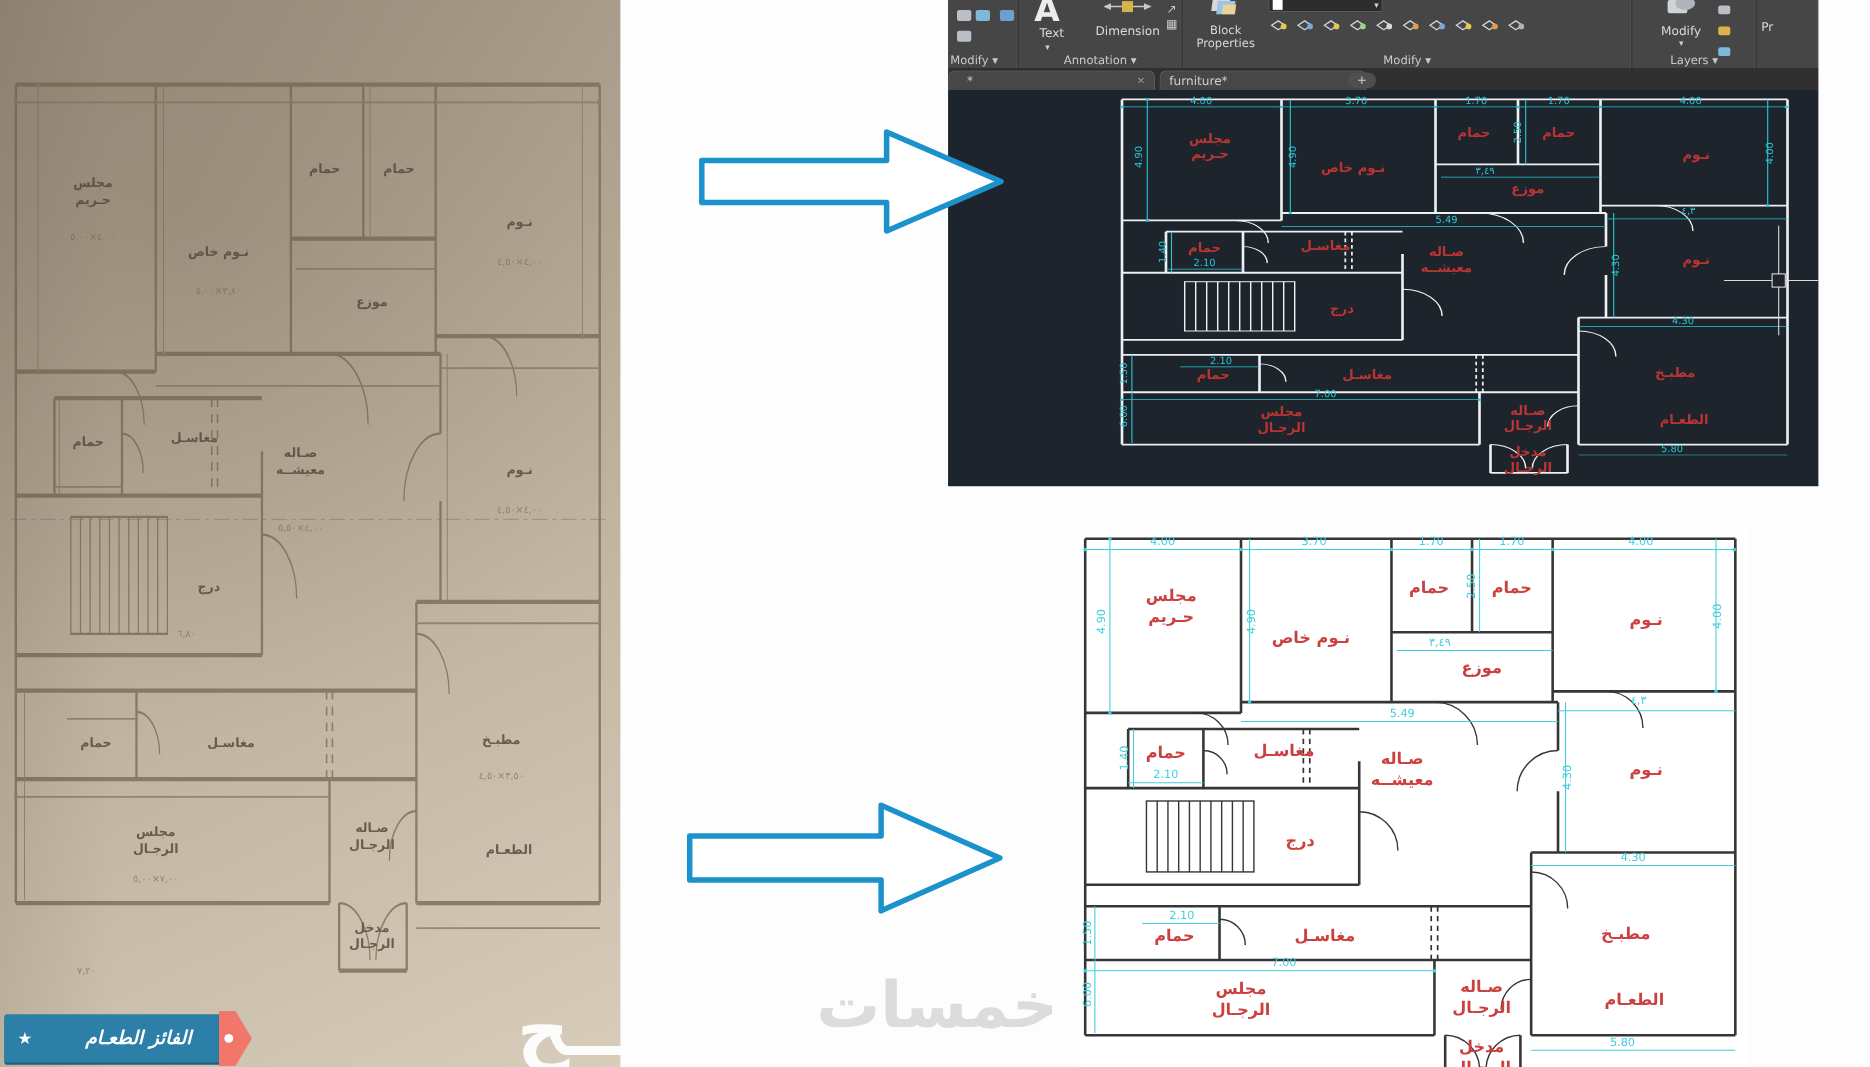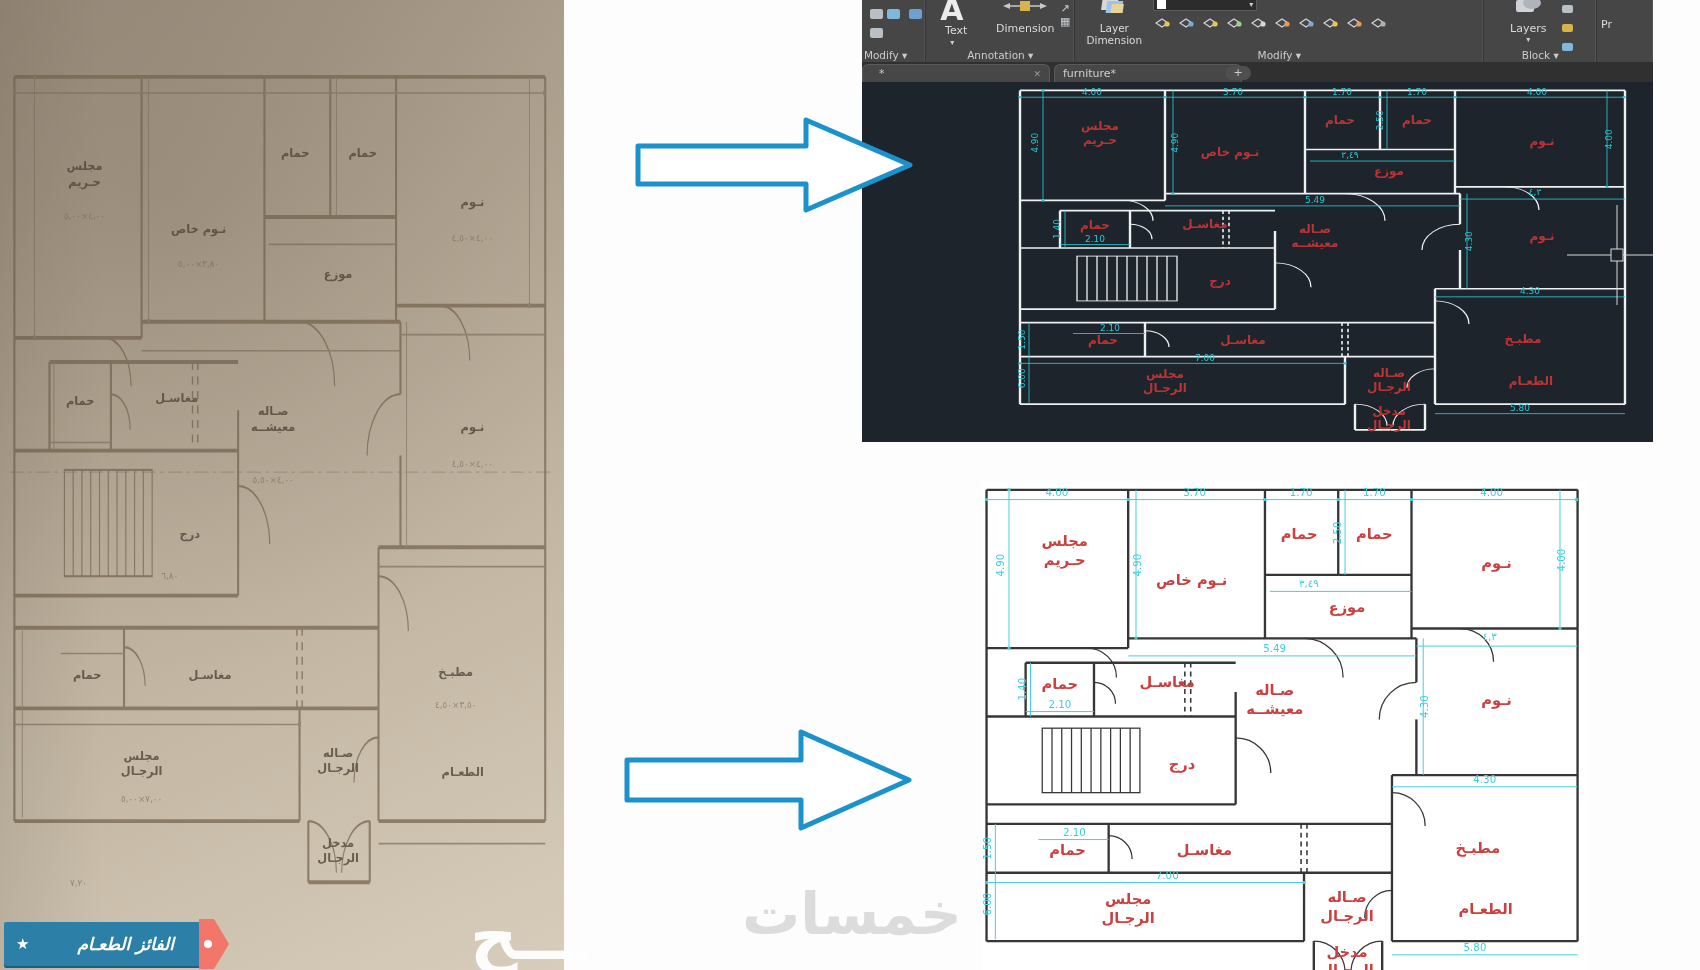--- a/index.html
+++ b/index.html
@@ -295,21 +295,21 @@
         <div class="panel-label">Annotation ▾</div>
       </div>
 
       <div class="panel p-layers">
         <div class="lp-btn">
           <svg width="26" height="20">
             <rect x="2" y="2" width="16" height="12" fill="#d8d8d8" transform="skewX(-8)"></rect>
             <rect x="7" y="5" width="16" height="12" fill="#9ec3e8" transform="skewX(-8)"></rect>
             <rect x="12" y="8" width="12" height="9" fill="#e8d49a" transform="skewX(-8)"></rect>
           </svg>
-          <div class="lp-label">Layer Dimension</div>
+          <div class="lp-label">Block Properties</div>
         </div>
         <div class="layer-combo">
           <span class="layer-swatch"></span>
           <span class="caret">▾</span>
         </div>
         <div class="layers-grid" id="layers-grid">
             <div class="lg-cell">
               <svg width="18" height="13">
                 <path d="M2,8 l6,-4 6,4 -6,4 z" fill="none" stroke="#cfd6dc" stroke-width="1.2"></path>
                 <circle cx="13" cy="9" r="2.6" fill="#e8c84a"></circle>
@@ -372,29 +372,29 @@
           </div>
         <div class="panel-label">Modify ▾</div>
       </div>
 
       <div class="panel p-block">
         <div class="ins-btn">
           <svg width="30" height="22">
             <rect x="3" y="6" width="18" height="12" rx="2" fill="#cfd3d8"></rect>
             <ellipse cx="19" cy="9" rx="9" ry="6" fill="#aeb4ba"></ellipse>
           </svg>
-          <div class="ins-label">Layers</div>
+          <div class="ins-label">Modify</div>
           <span class="caret">▾</span>
         </div>
         <div class="block-minis">
           <span class="mini m-gray" style="width:11px;height:8px"></span>
           <span class="mini" style="width:11px;height:8px;background:#d8b34a"></span>
           <span class="mini m-teal" style="width:11px;height:8px"></span>
         </div>
-        <div class="panel-label">Block ▾</div>
+        <div class="panel-label">Layers ▾</div>
       </div>
 
       <div class="panel p-props">
         <div class="props-partial">Pr</div>
       </div>
     </div>
 
     <div class="tabbar">
       <div class="ftab tab1">
         <span>*</span>

